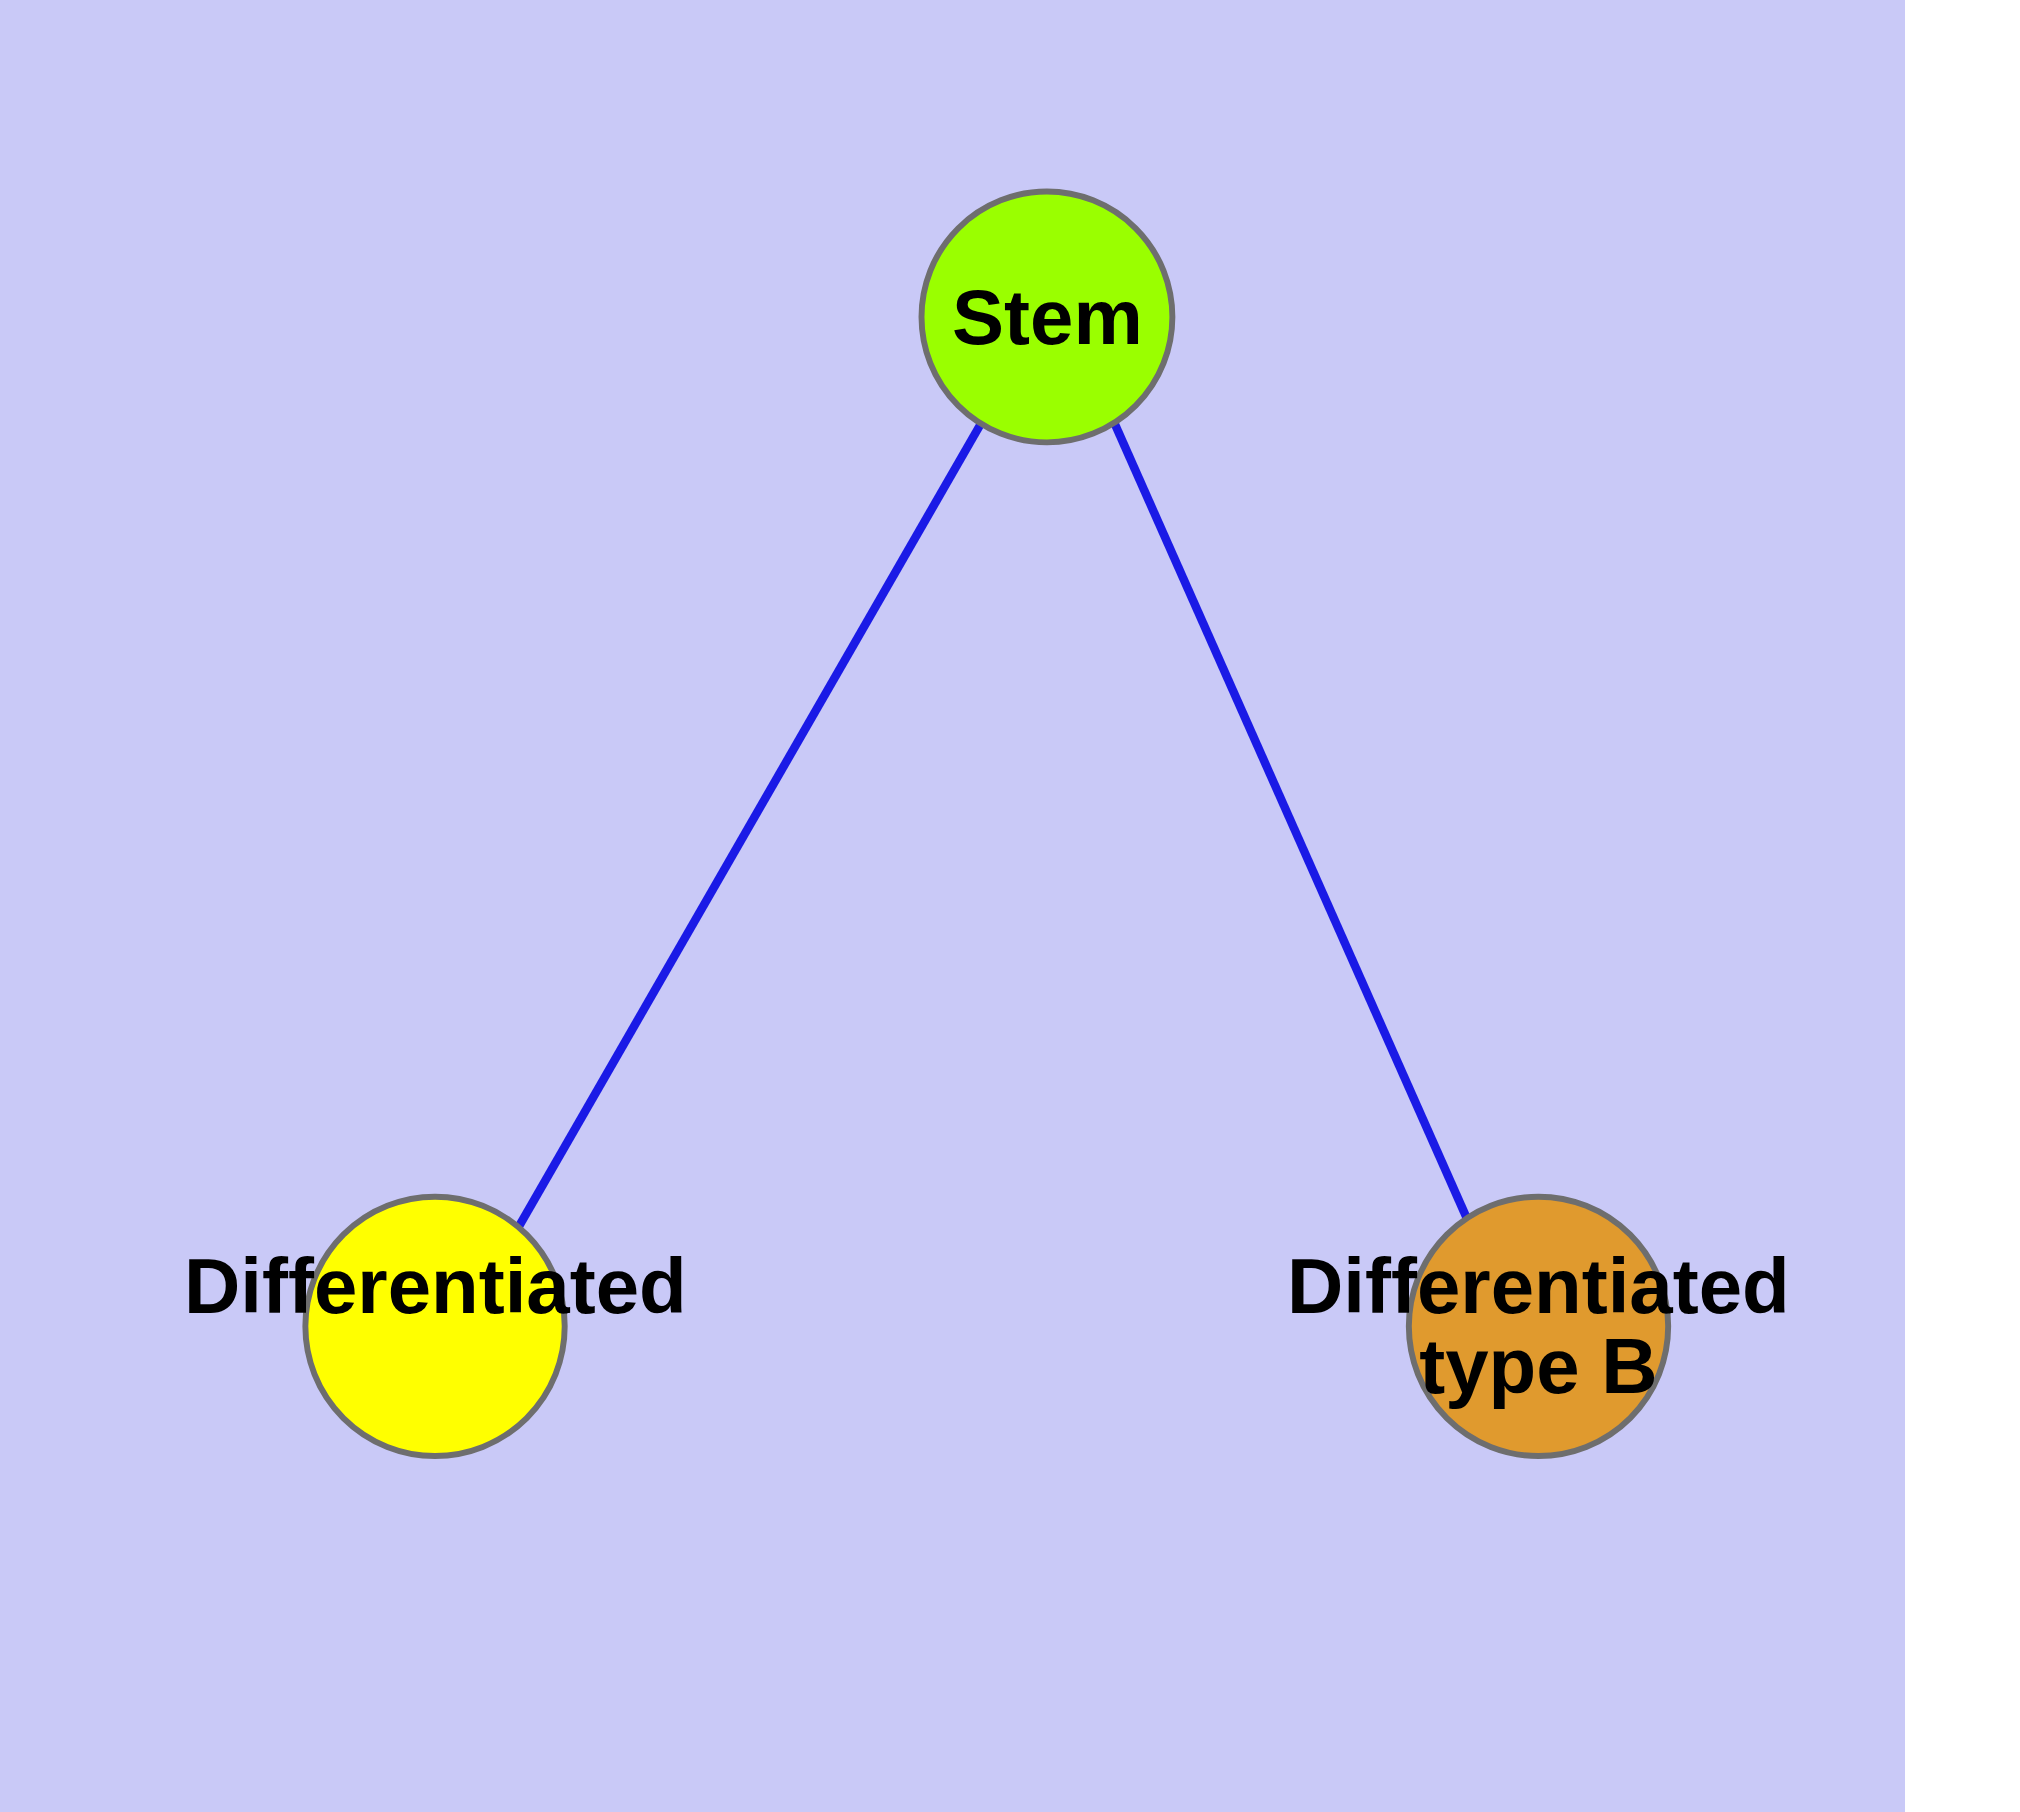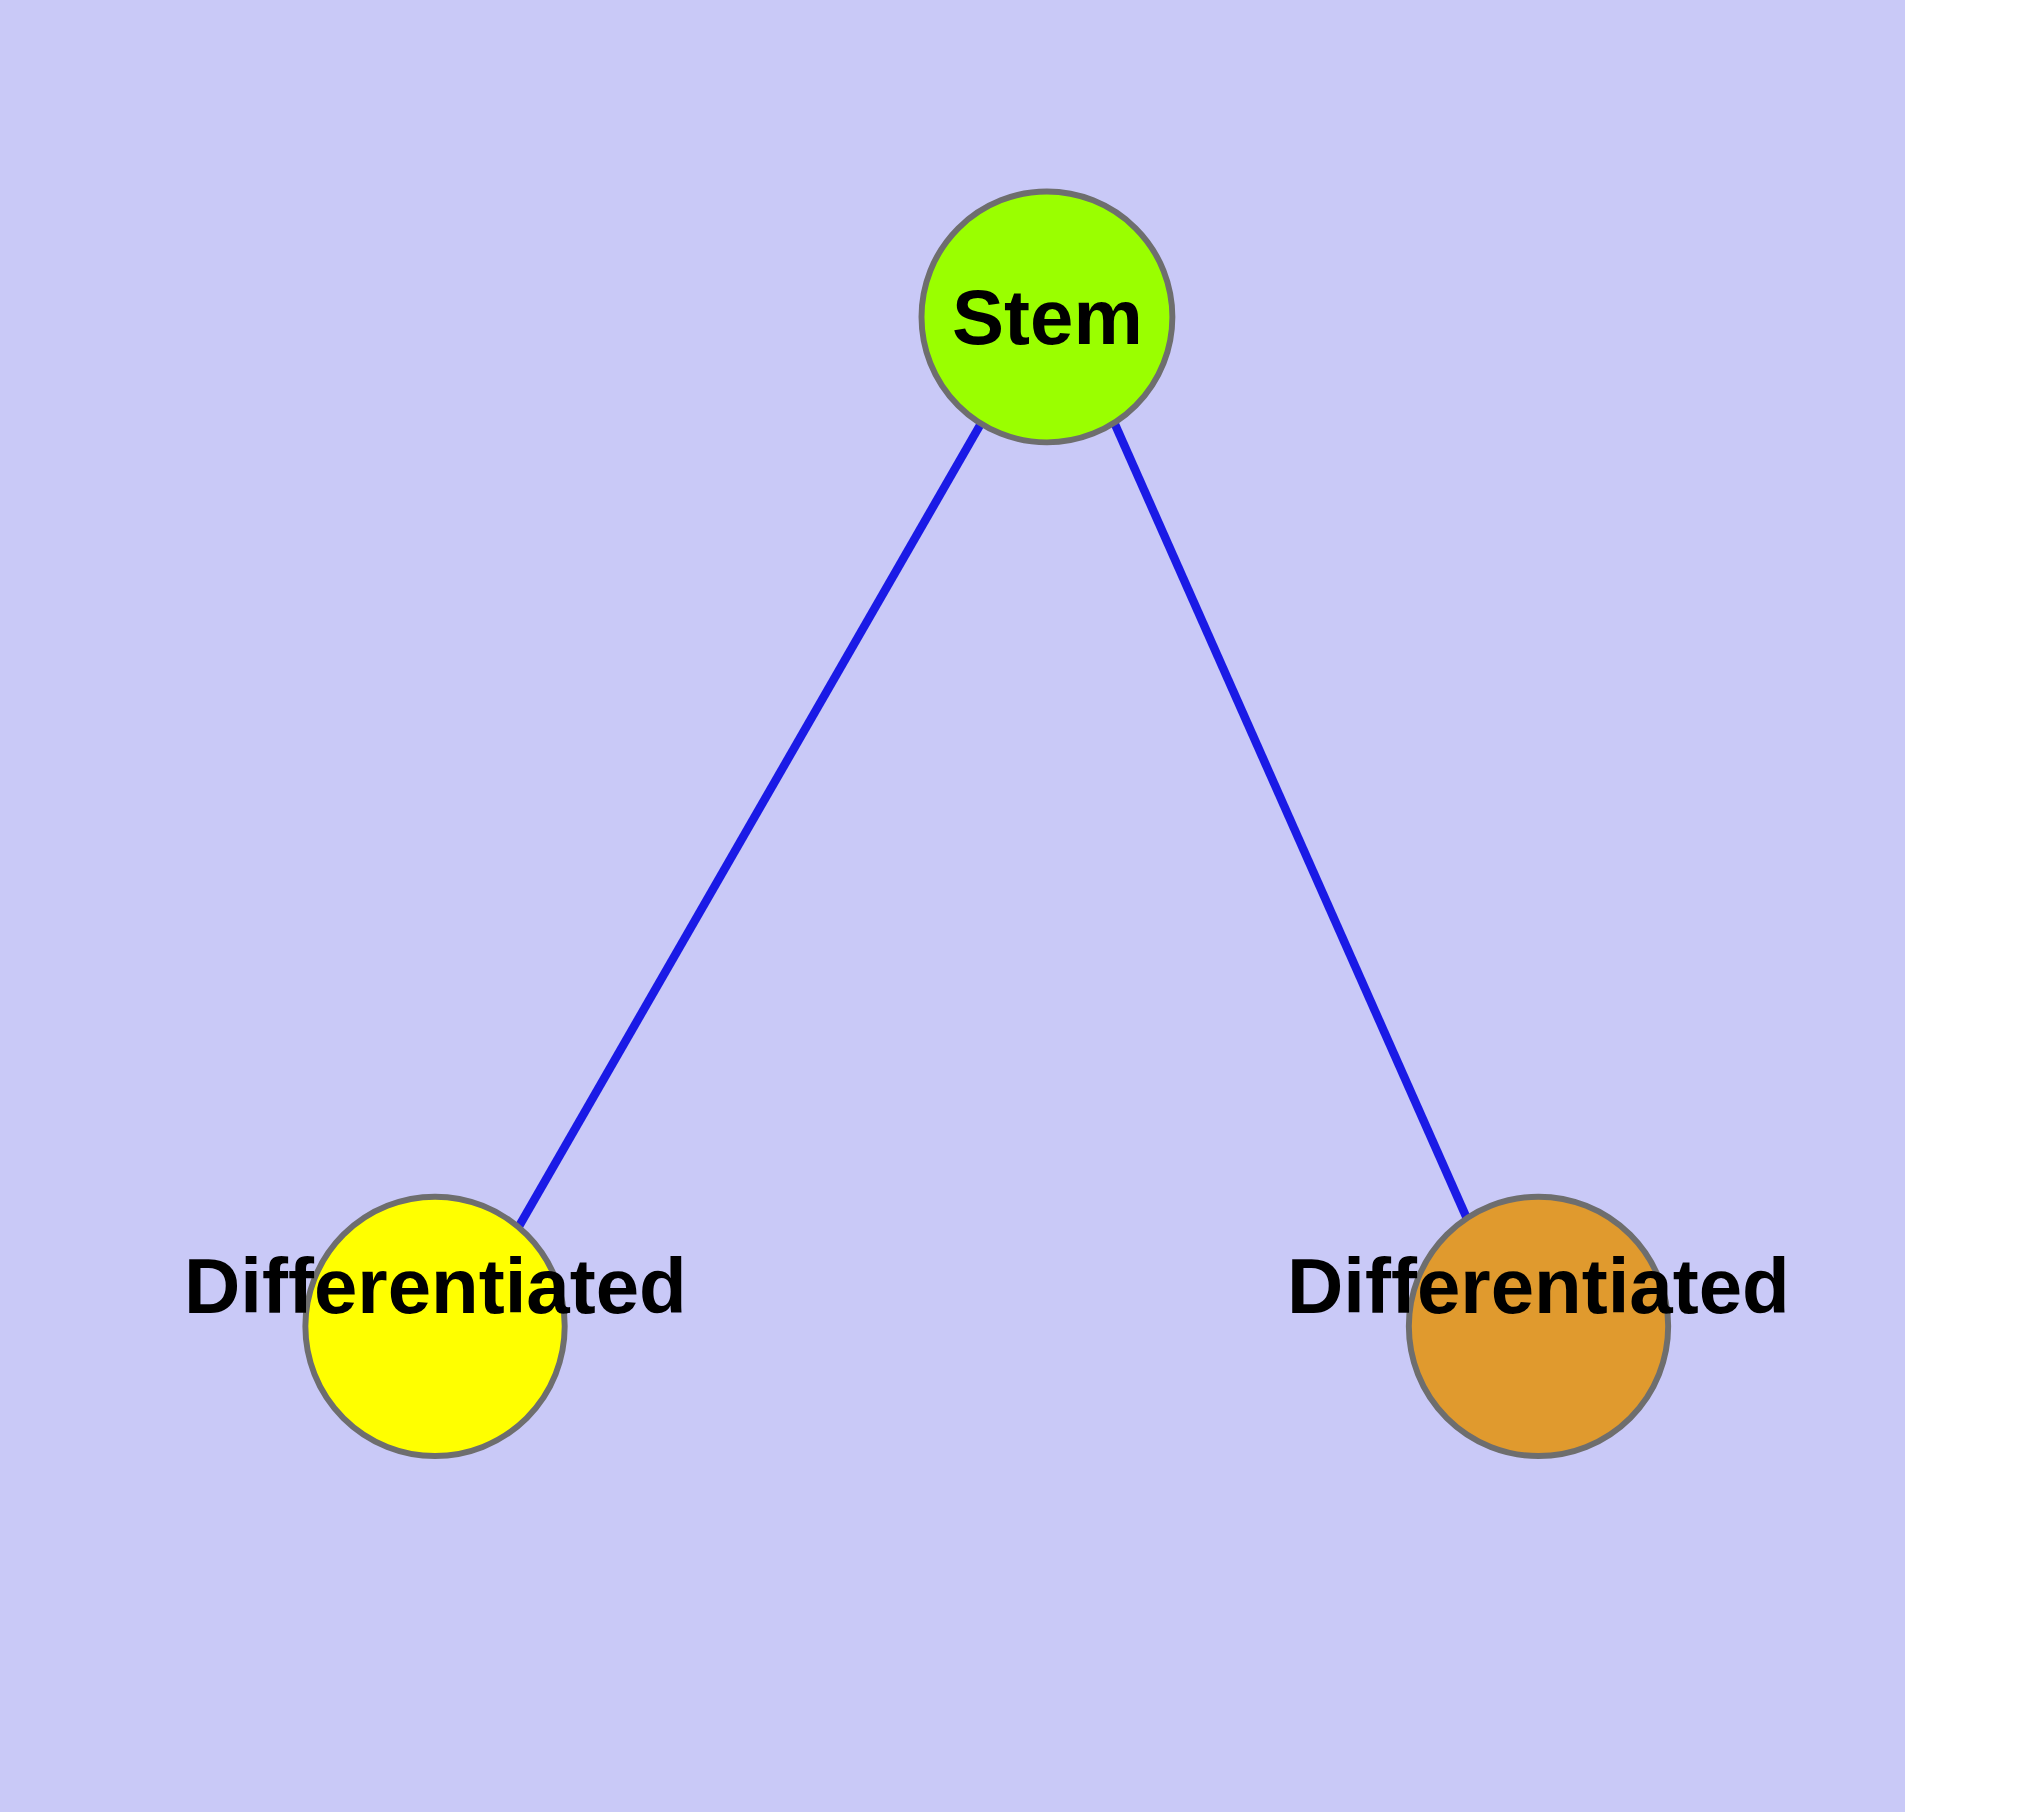--- a/index.html
+++ b/index.html
@@ -50,16 +50,16 @@
     </g>
     <g>
       <circle class="graph-node" cx="1235" cy="374" r="148" fill="#9aff00" stroke="#6e6e6e" stroke-width="7"></circle>
       <circle class="graph-node" cx="513" cy="1565" r="153" fill="#ffff00" stroke="#6e6e6e" stroke-width="7"></circle>
       <circle class="graph-node" cx="1815" cy="1565" r="153" fill="#e09a2e" stroke="#6e6e6e" stroke-width="7"></circle>
     </g>
   </svg>
 
   <div class="node-label" style="font-size: 78px; color: rgb(0, 0, 0); left: 952px; top: 277px;"><span>Stem</span></div>
   <div class="node-label" style="font-size: 78px; color: rgb(0, 0, 0); left: 184px; top: 1246px;"><span>Differentiated</span></div>
-  <div class="node-label" style="font-size: 78px; color: rgb(0, 0, 0); left: 1287px; top: 1246px;"><span>Differentiated</span></div>
+  <div class="node-label" style="font-size: 78px; color: rgb(0, 0, 0); left: 1287px; top: 1246px;"><span>Differentiated</span><span>type B</span></div>
 
 </div>
 
 
 </body></html>

